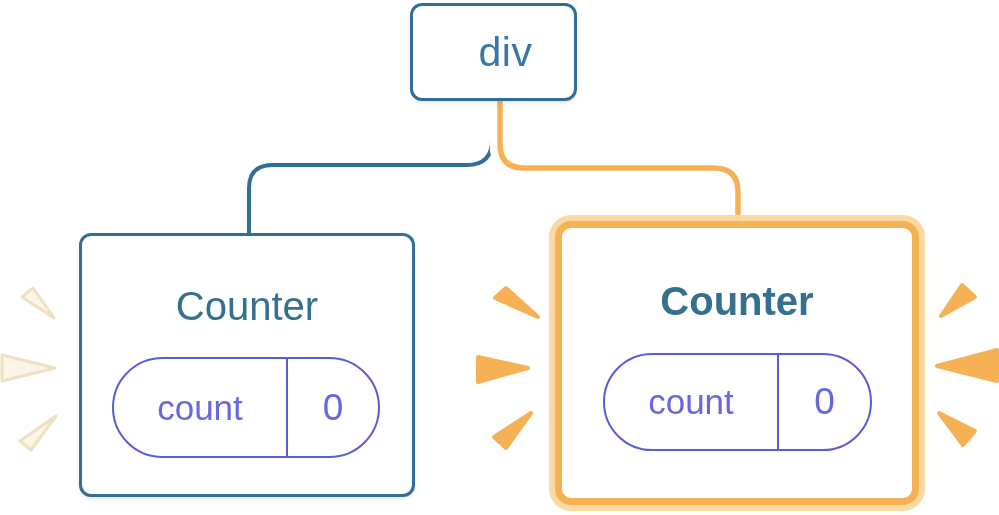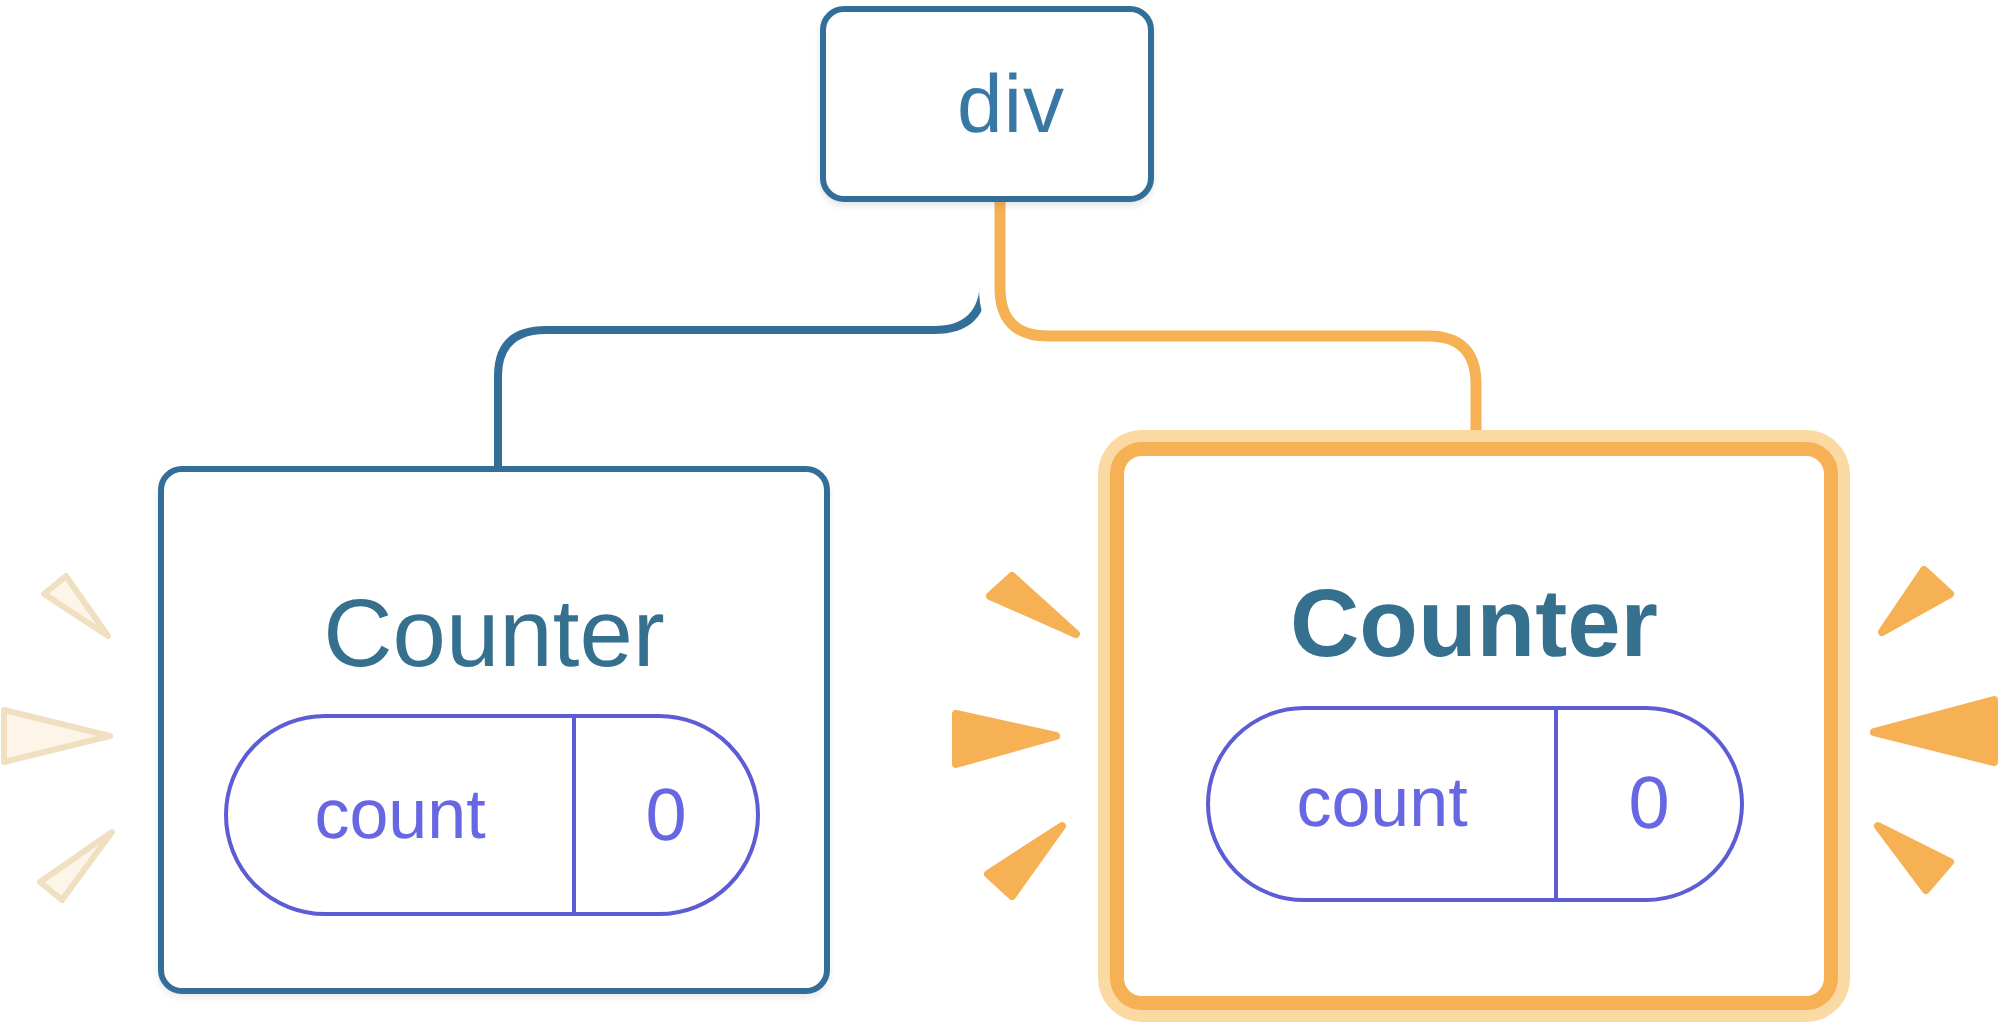--- a/index.html
+++ b/index.html
@@ -25,21 +25,21 @@
     border:3px solid var(--blue);border-radius:12px;
     box-shadow:0 2px 3px rgba(40,60,80,0.10);
   }
   .counter-right{
     left:555px;top:221px;width:364px;height:284px;
     border:7px solid var(--orange);border-radius:16px;
     box-shadow:0 0 0 6px var(--peach);
   }
   .counter-title{
     position:absolute;left:0;right:0;text-align:center;
-    font-size:48px;line-height:48px;color:var(--teal-text);margin-top:12px;
+    font-size:40px;line-height:48px;color:var(--teal-text);
   }
   .counter-left .counter-title{top:46px;font-weight:500;}
   .counter-right .counter-title{top:49px;font-weight:700;}
 
   .state-pill{
     position:absolute;box-sizing:border-box;
     border:2px solid var(--indigo);border-radius:60px;
     display:flex;align-items:stretch;overflow:hidden;background:#fff;
   }
   .counter-left  .state-pill{left:30px;top:121px;width:268px;height:101px;}

